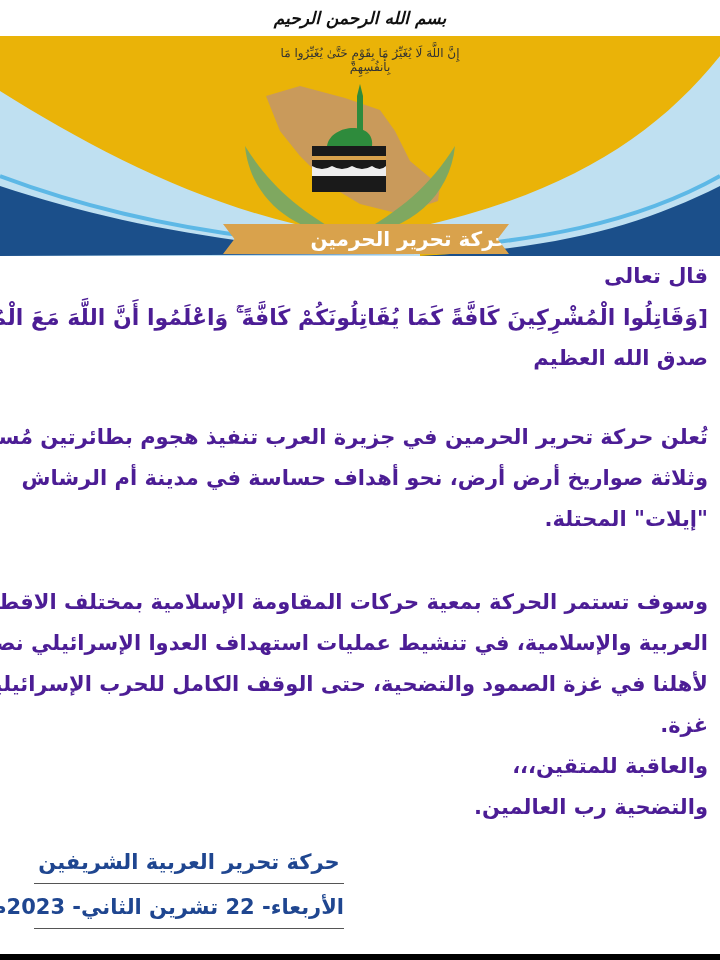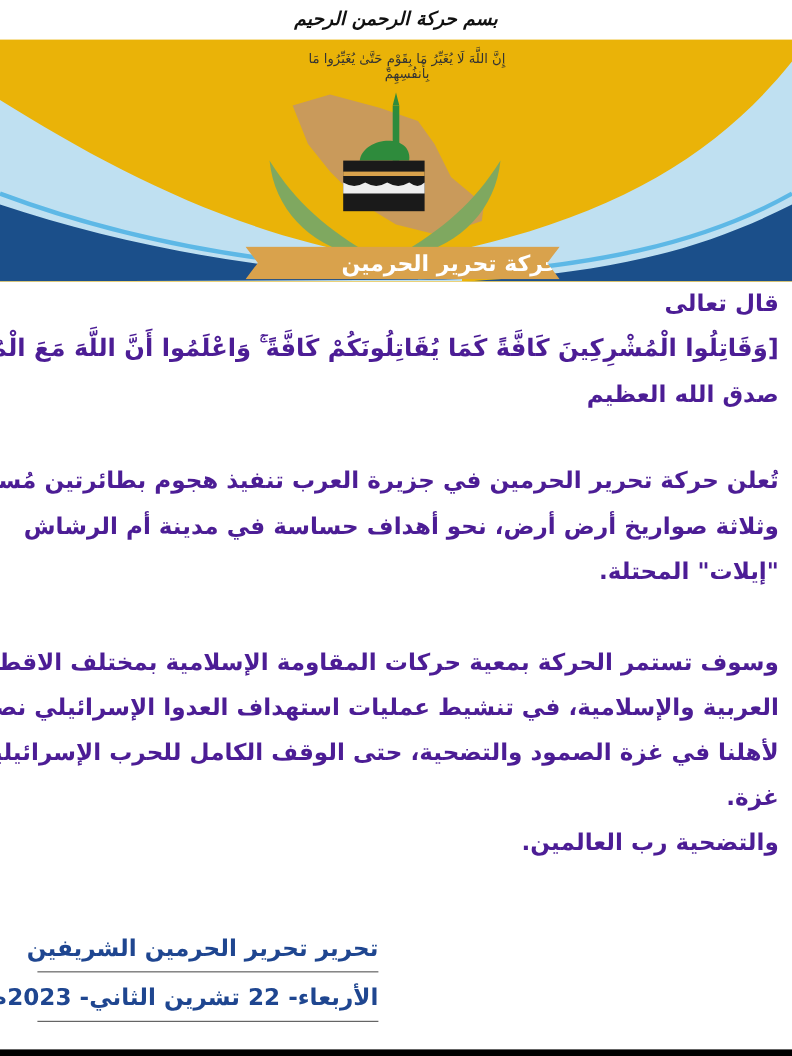--- a/index.html
+++ b/index.html
@@ -44,21 +44,21 @@
     height: 40px; line-height: 38px; border-bottom: 1.5px solid #555;
     margin-bottom: 4px; white-space: nowrap;
   }
   .bottom-bar {
     position: absolute; left: 0; bottom: 0; width: 720px; height: 6px; background: #000;
   }
 </style>
 </head>
 <body>
 
-<div class="basmala">بسم حركة الرحمن الرحيم</div>
+<div class="basmala">بسم الله الرحمن الرحيم</div>
 
 <div class="banner">
   <svg width="720" height="220" viewBox="0 0 720 220">
     <path d="M0,55 C120,130 260,200 420,205 L420,220 L0,220 Z" fill="#bfe0f1"></path>
     <path d="M0,150 C120,190 260,215 420,218 L0,220 Z" fill="#1b4f8a"></path>
     <path d="M0,140 C120,185 260,210 420,212" stroke="#5db8e6" stroke-width="4" fill="none"></path>
     <path d="M720,20 C640,120 520,185 300,210 L720,220 Z" fill="#bfe0f1"></path>
     <path d="M720,150 C640,190 560,212 420,220 L720,220 Z" fill="#1b4f8a"></path>
     <path d="M720,140 C640,185 540,208 380,216" stroke="#5db8e6" stroke-width="4" fill="none"></path>
 
@@ -86,21 +86,22 @@
   <div class="line">صدق الله العظيم</div>
   <div class="gap"></div>
   <div class="line">تُعلن حركة تحرير الحرمين في جزيرة العرب تنفيذ هجوم بطائرتين مُسيرة</div>
   <div class="line">وثلاثة صواريخ أرض أرض، نحو أهداف حساسة في مدينة أم الرشاش</div>
   <div class="line">"إيلات" المحتلة.</div>
   <div class="gap2"></div>
   <div class="line">وسوف تستمر الحركة بمعية حركات المقاومة الإسلامية بمختلف الاقطار</div>
   <div class="line">العربية والإسلامية، في تنشيط عمليات استهداف العدوا الإسرائيلي نصرة</div>
   <div class="line">لأهلنا في غزة الصمود والتضحية، حتى الوقف الكامل للحرب الإسرائيلية على</div>
   <div class="line">غزة.</div>
+  <div class="line">والعاقبة للمتقين،،،</div>
   <div class="line">والتضحية رب العالمين.</div>
 </div>
 
 <div class="signature">
-  <div class="sig-line">تحرير تحرير الحرمين الشريفين</div>
+  <div class="sig-line">حركة تحرير العربية الشريفين</div>
   <div class="sig-line">الأربعاء- 22 تشرين الثاني- 2023م</div>
 </div>
 
 <div class="bottom-bar"></div>
 
 </body></html>

